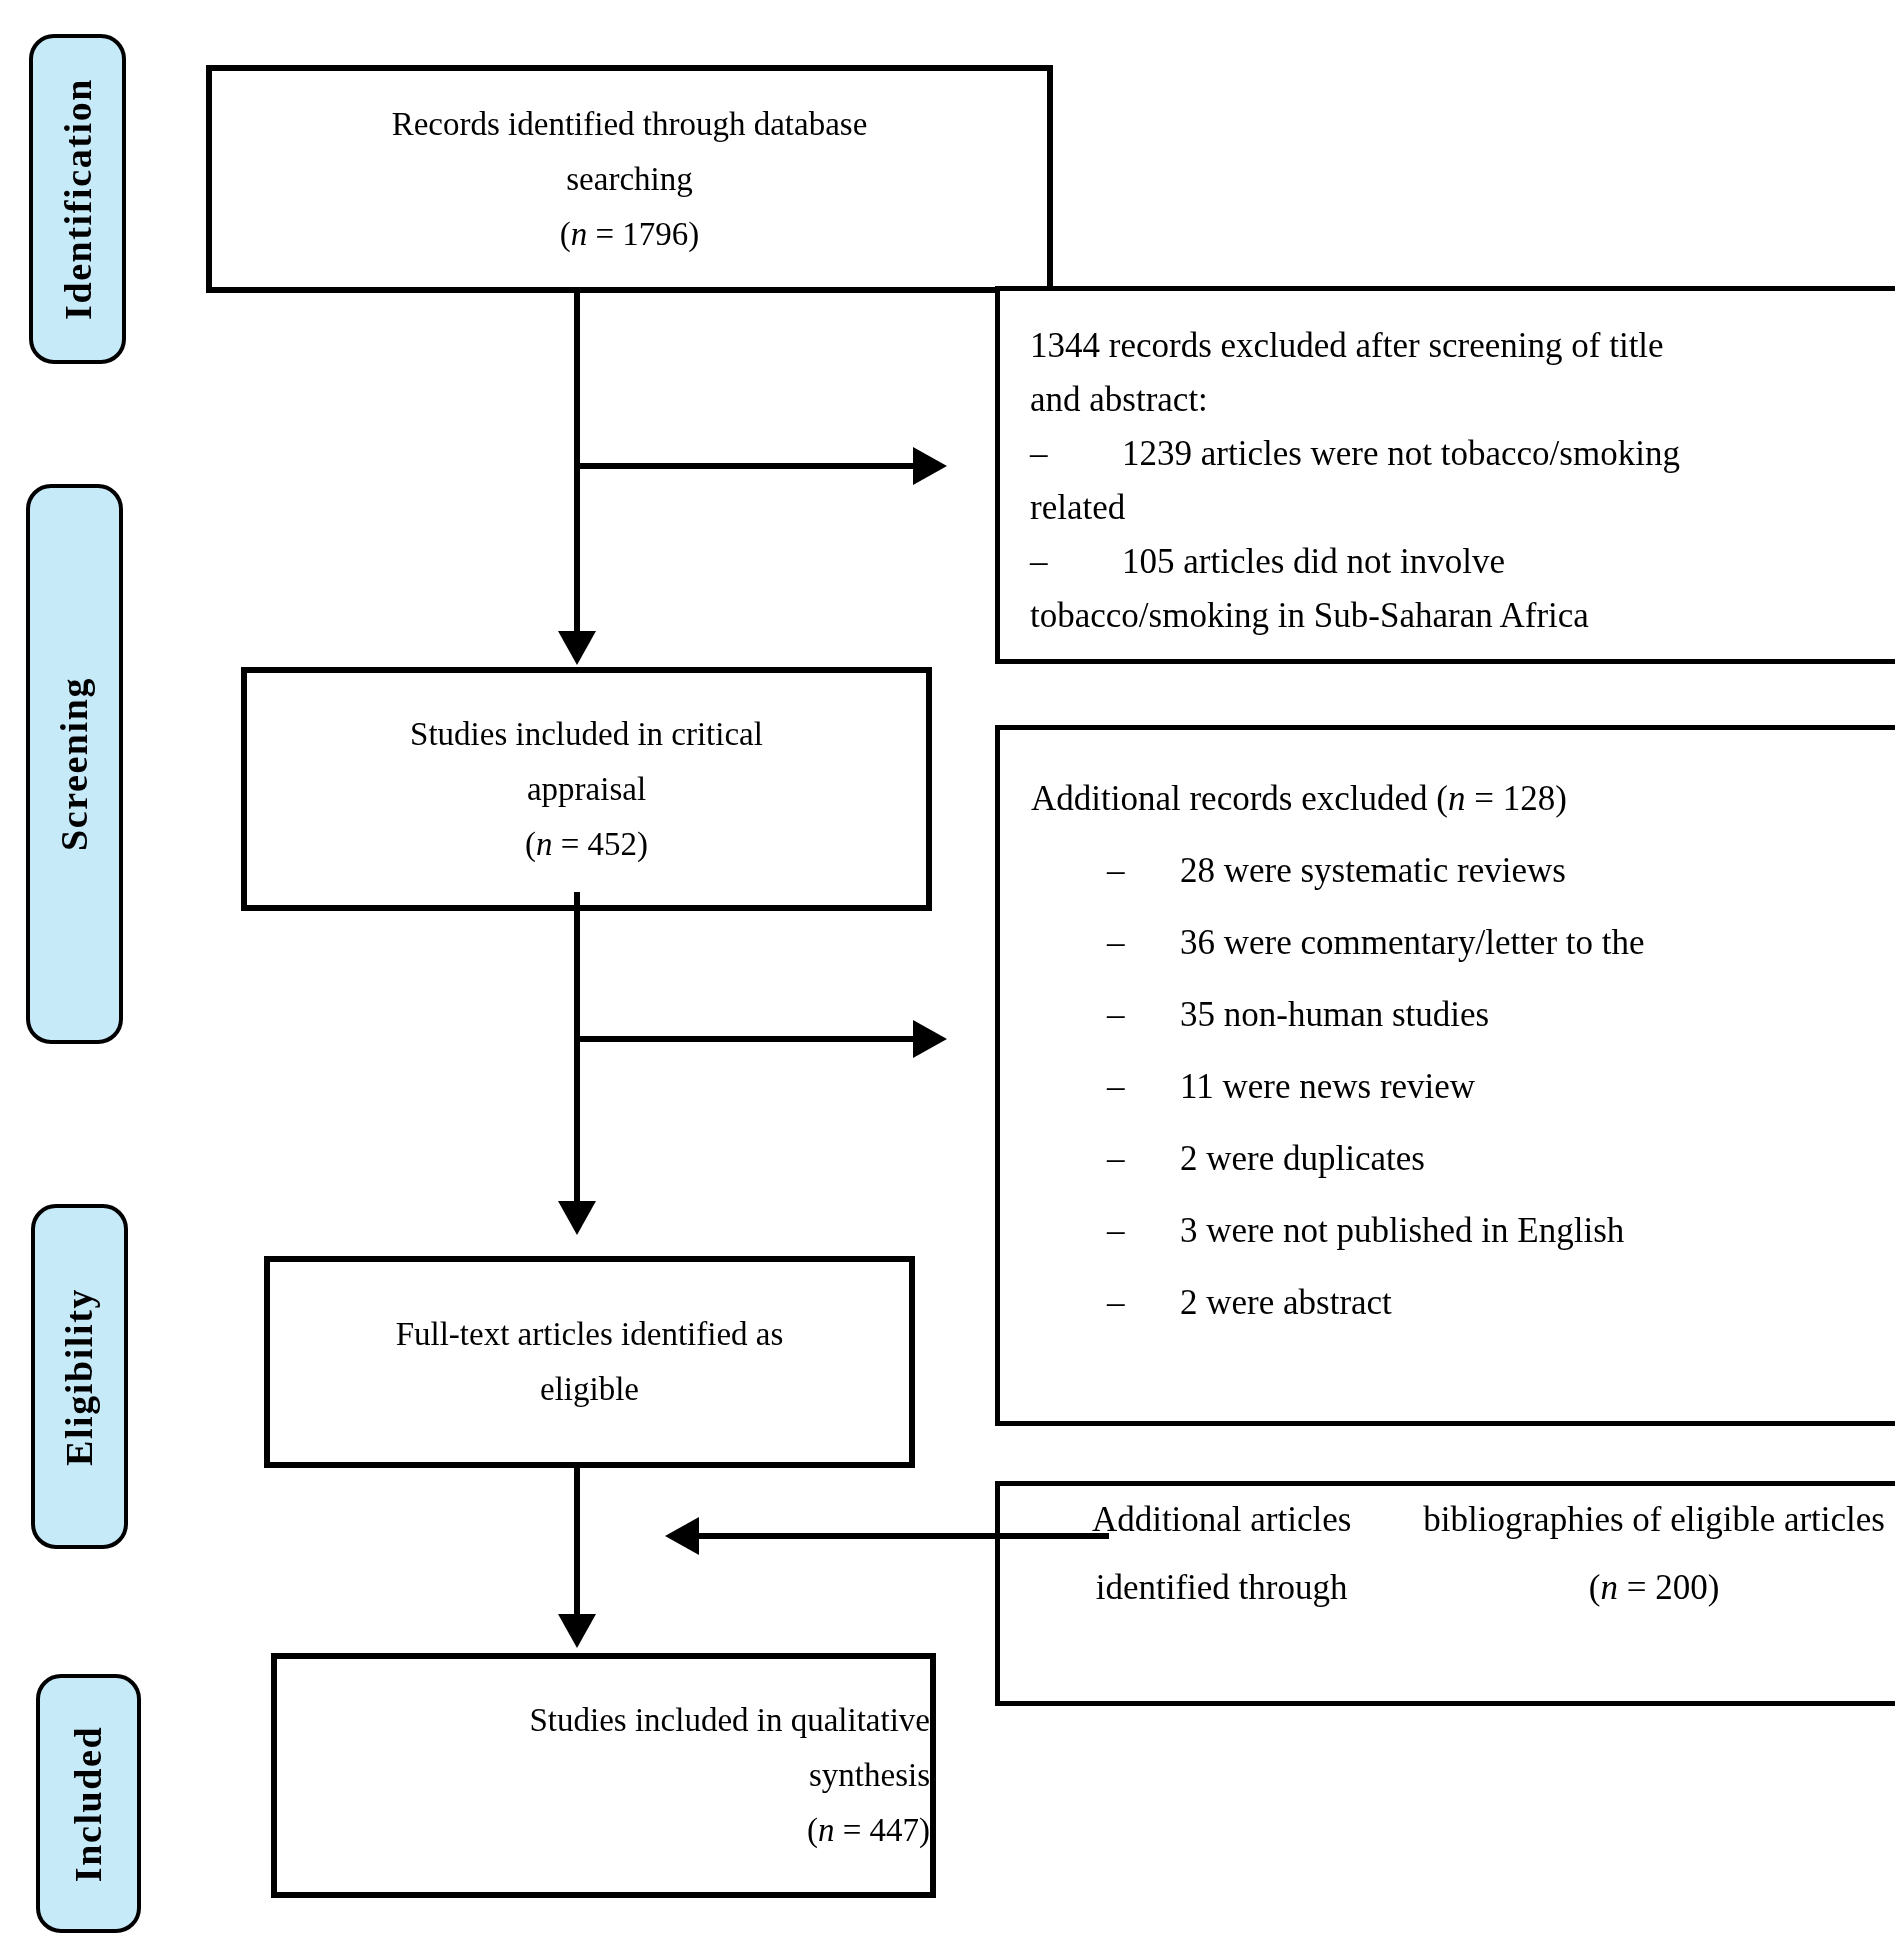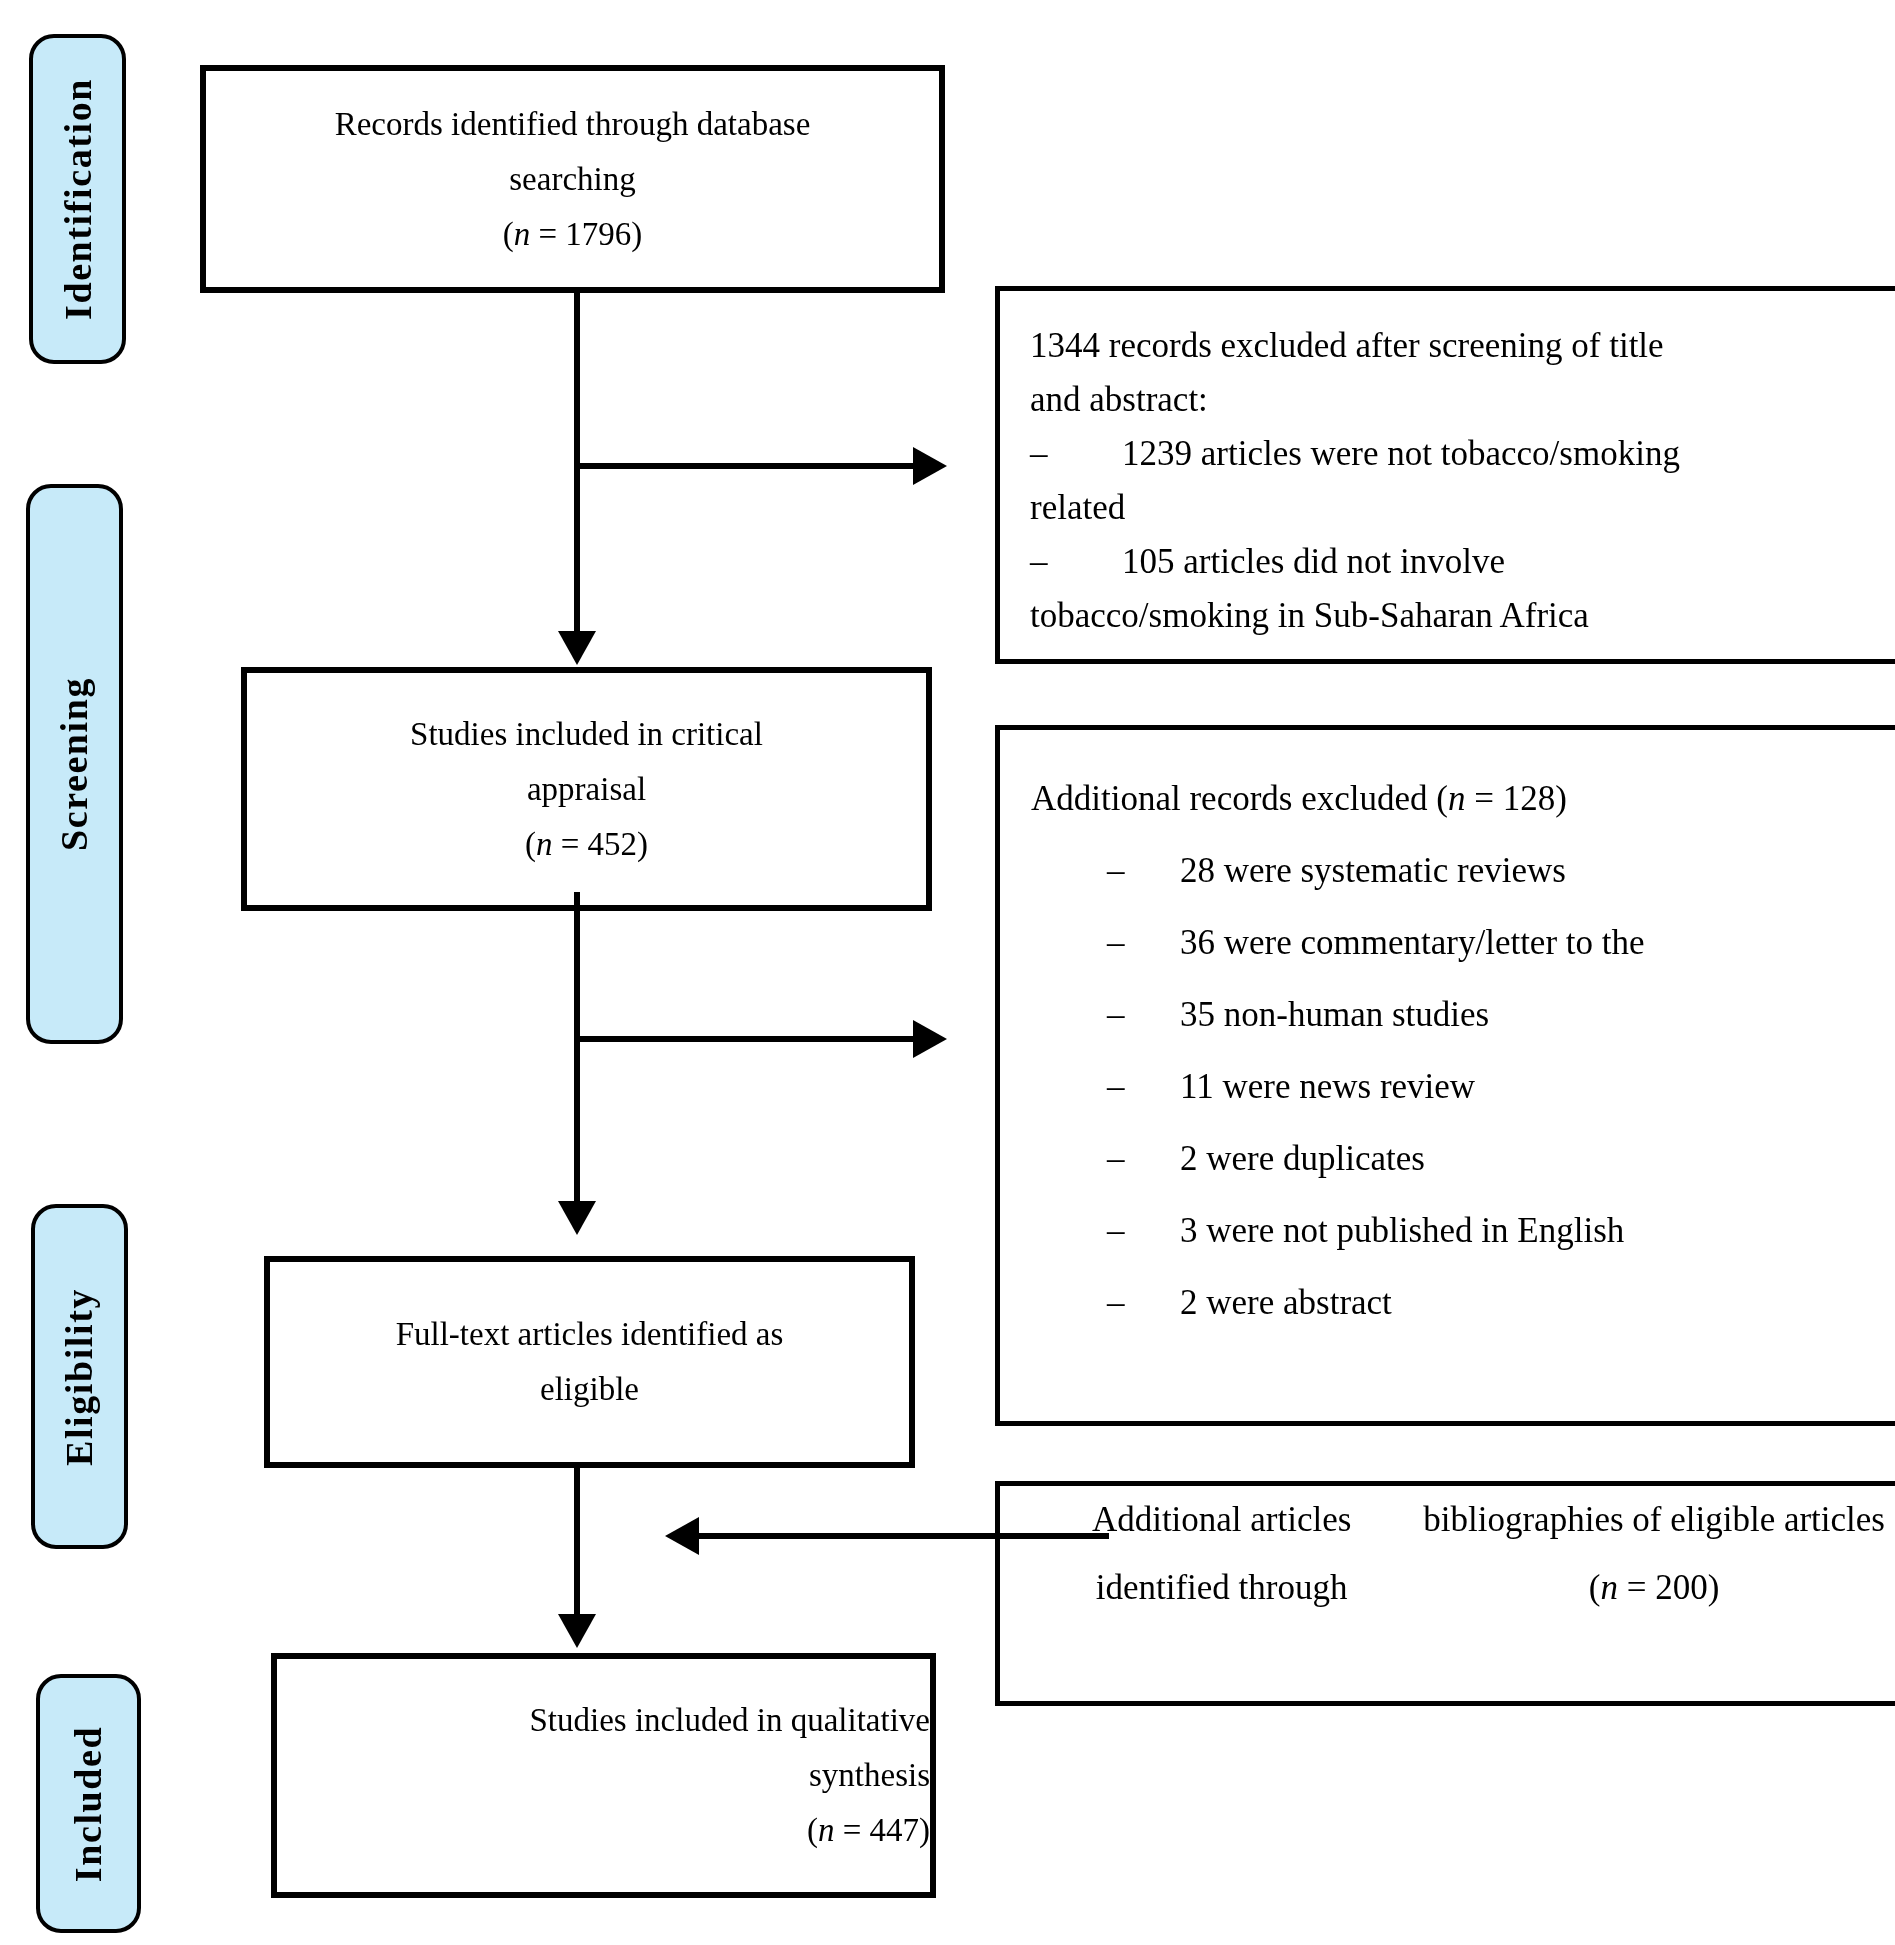--- a/index.html
+++ b/index.html
@@ -77,21 +77,21 @@
     position:absolute;width:0;height:0;
     border-top:19px solid transparent;border-bottom:19px solid transparent;
     border-right:34px solid #000;
   }
   
   #stage-identification{left:29px;top:34px;width:97px;height:330px;}
   #stage-screening{left:26px;top:484px;width:97px;height:560px;}
   #stage-eligibility{left:31px;top:1204px;width:97px;height:345px;}
   #stage-included{left:36px;top:1674px;width:105px;height:259px;}
 
-  #box-records{left:200px;top:65px;width:745px;height:228px;}
+  #box-records{left:206px;top:65px;width:847px;height:228px;}
   #box-appraisal{left:241px;top:667px;width:691px;height:244px;}
   #box-fulltext{left:264px;top:1256px;width:651px;height:212px;}
   #box-synthesis{left:271px;top:1653px;width:665px;height:245px;text-align:right;}
 
   #excl1{left:967px;top:286px;width:917px;height:378px;}
   #excl2{left:967px;top:725px;width:912px;height:701px;}
   #bib{left:967px;top:1481px;width:917px;height:225px;}
 
   #v1-line{left:574px;top:293px;height:338px;}
   #v1-head{left:558px;top:631px;}

